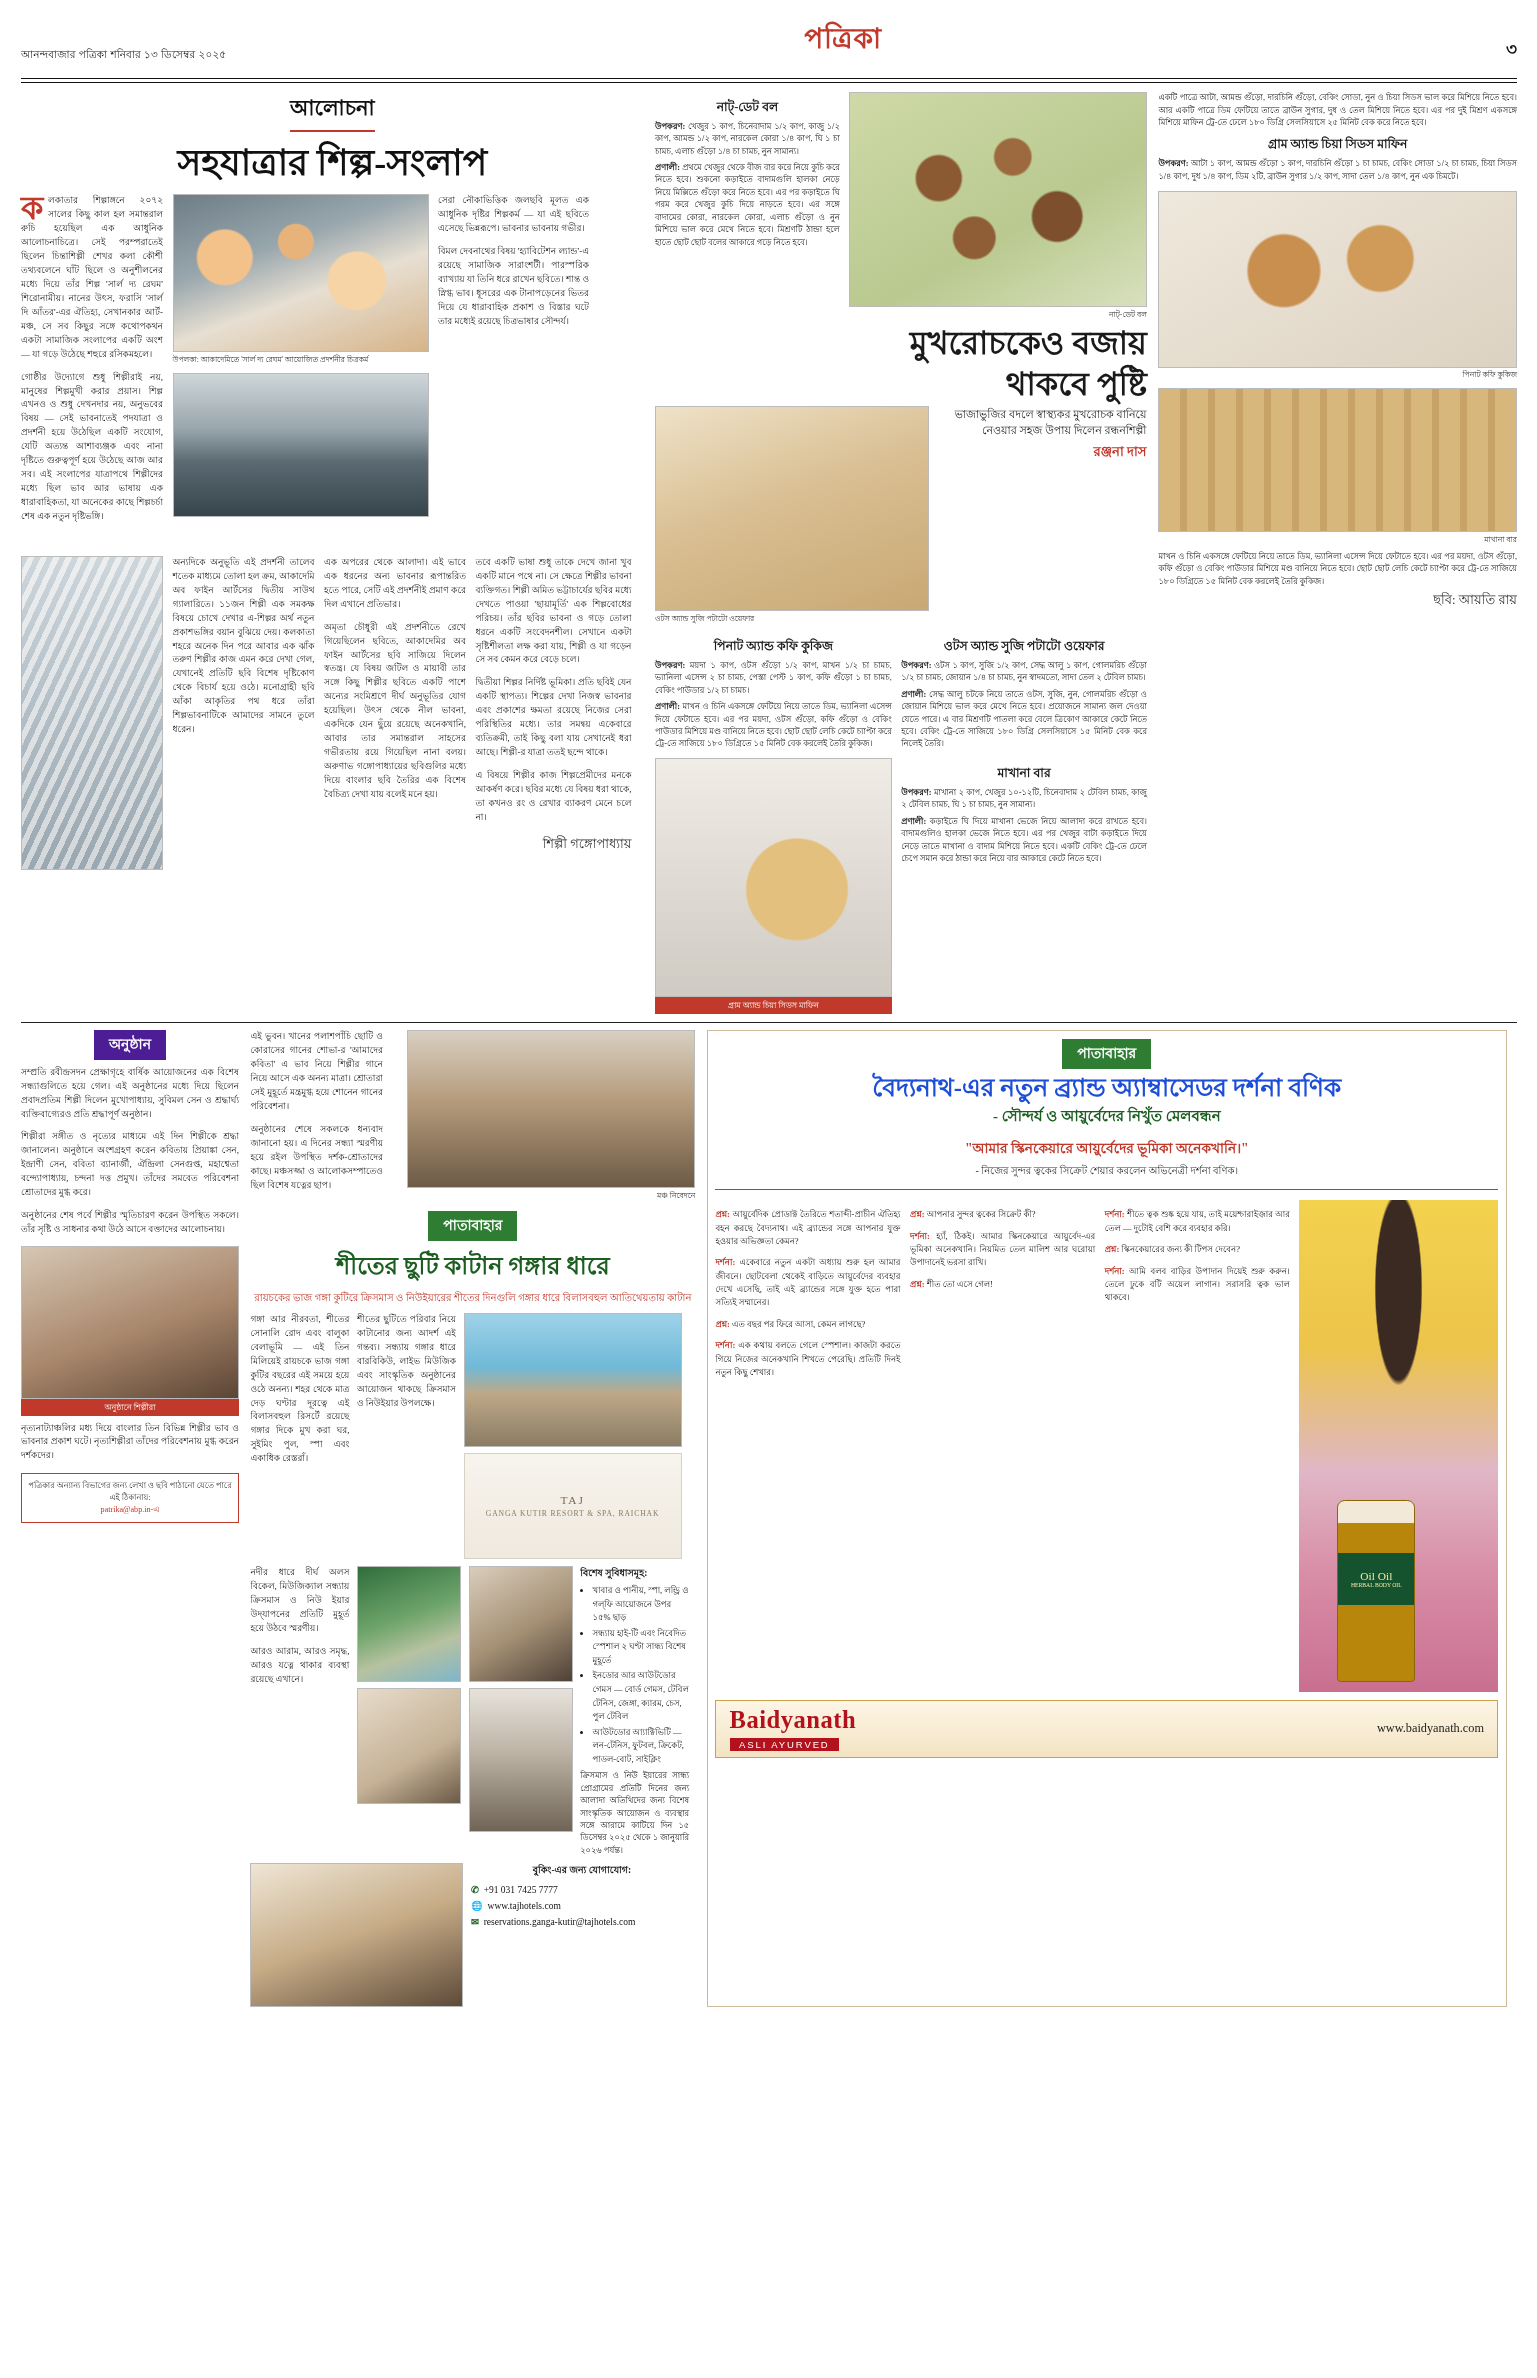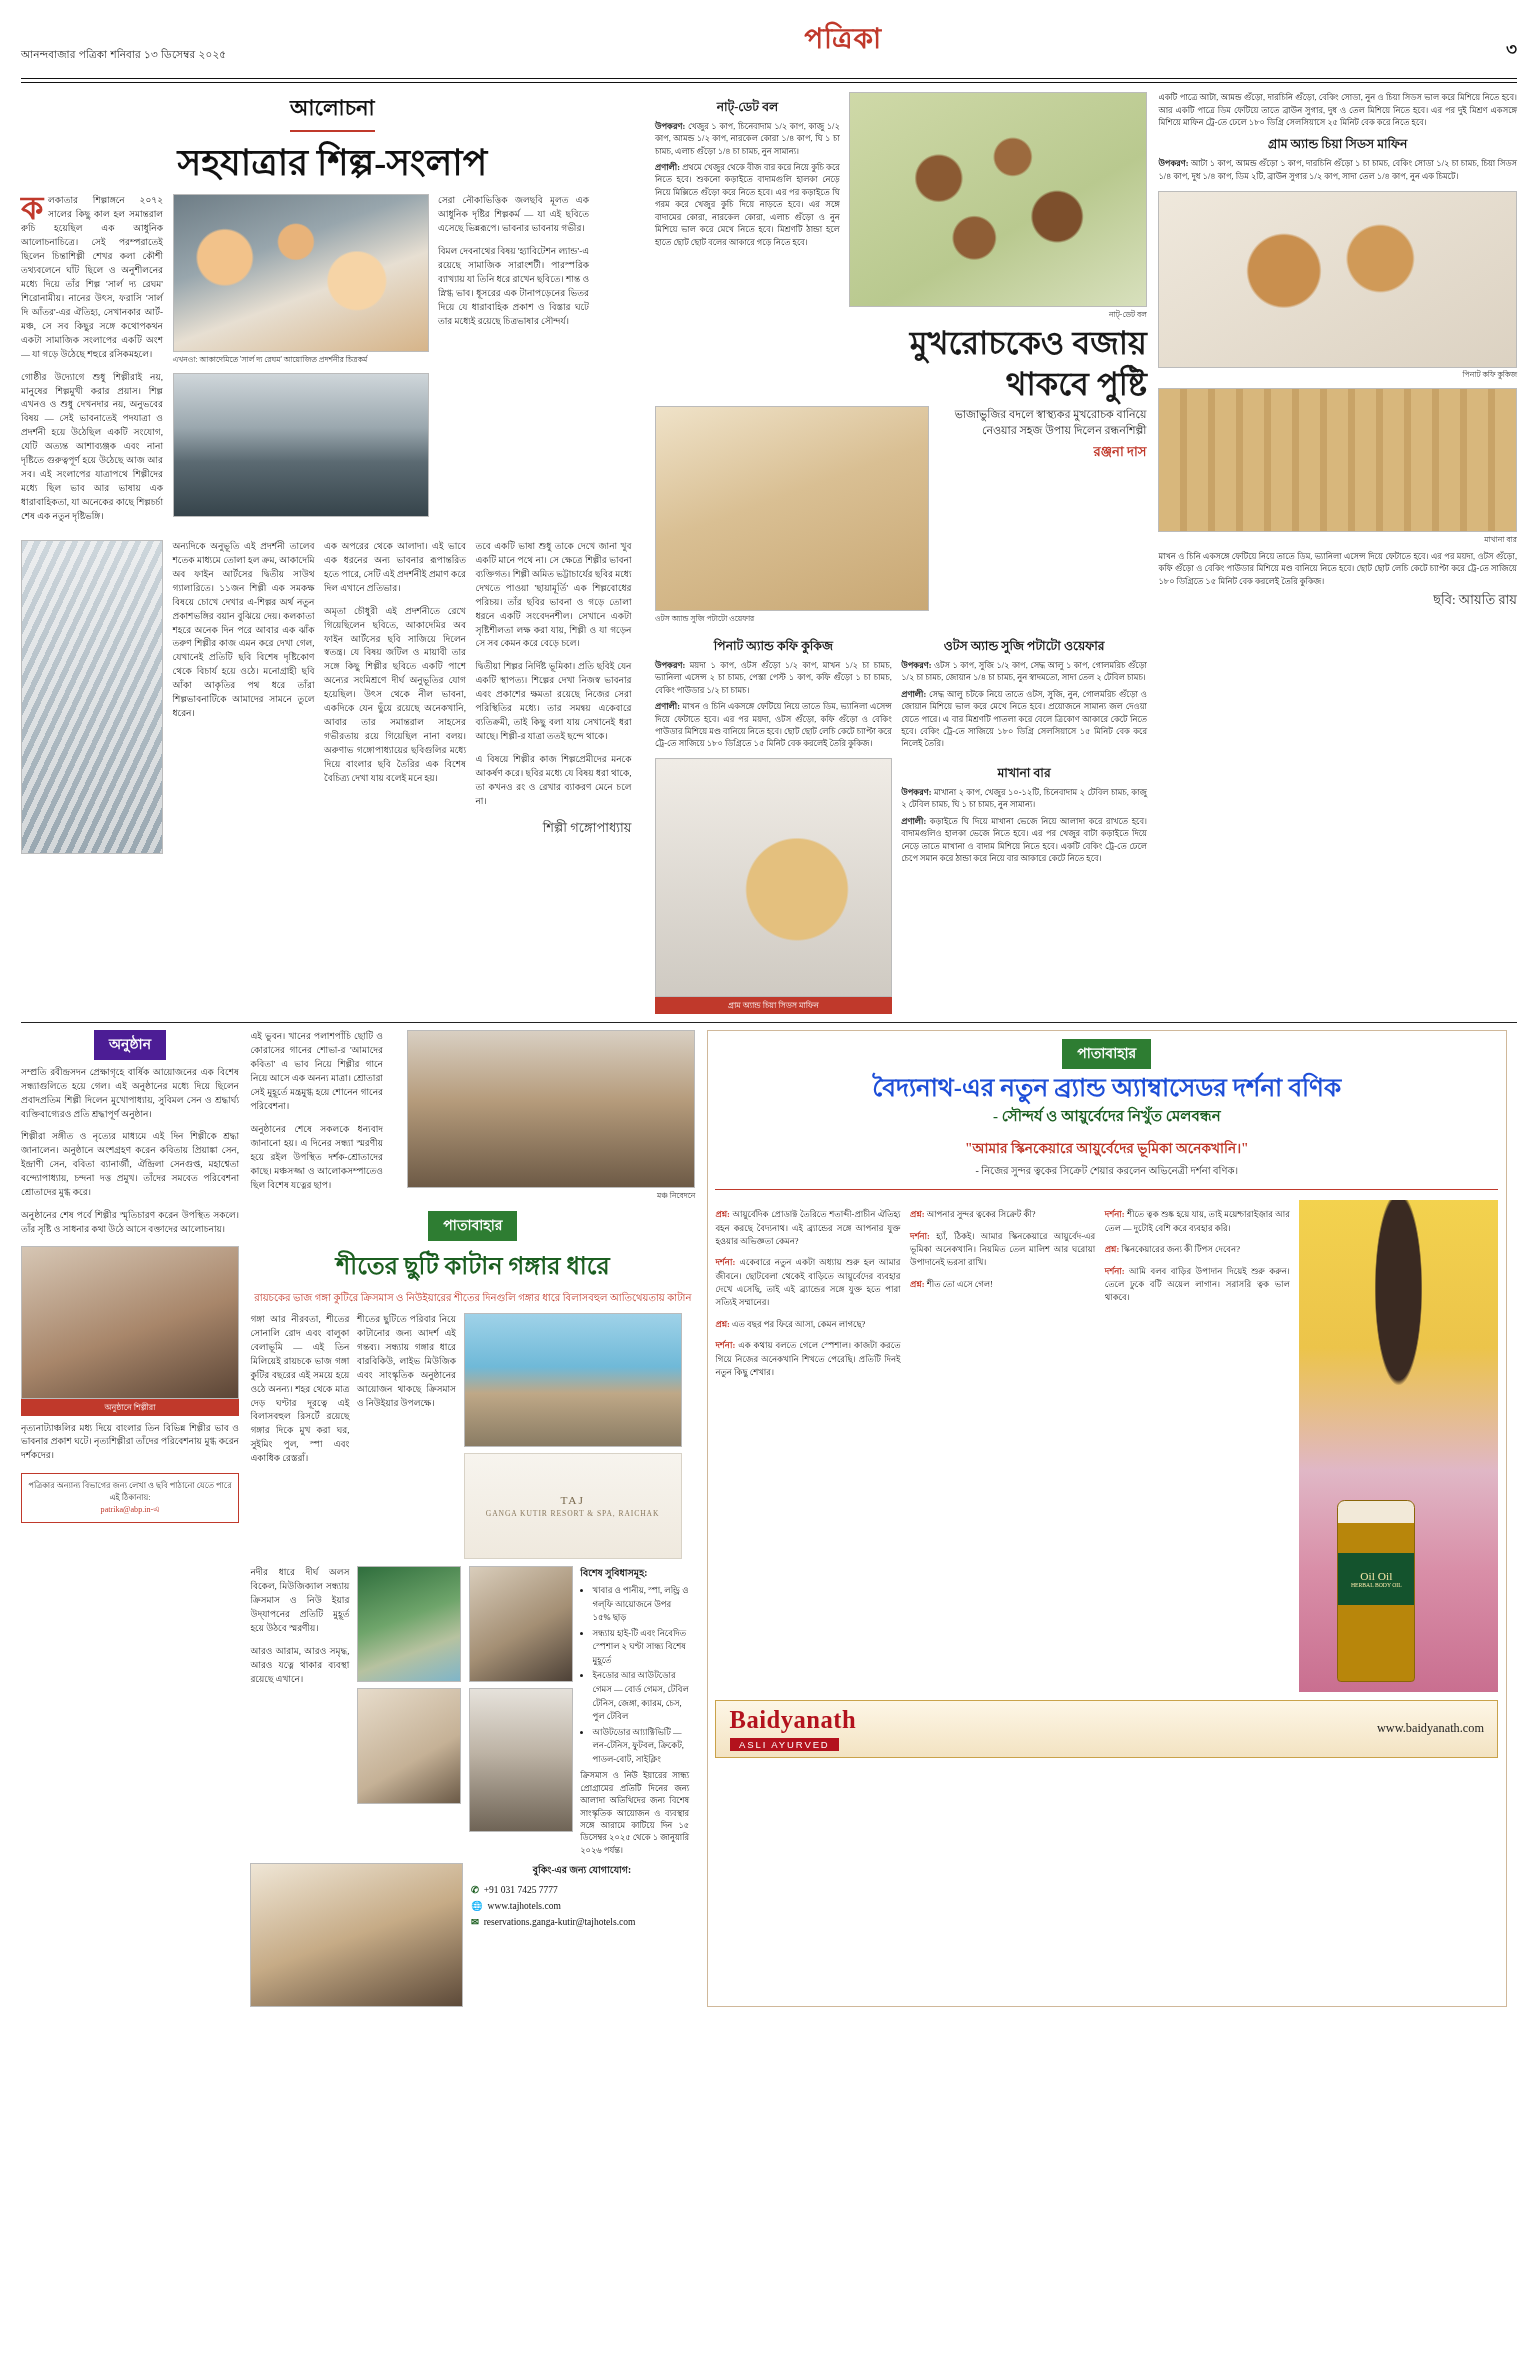--- a/index.html
+++ b/index.html
@@ -148,30 +148,30 @@
       <div class="headline-main">সহযাত্রার শিল্প-সংলাপ</div>
 
       <div class="body-cols">
         <div class="bcol w150">
           <span class="dropcap">ক</span>
           <span>লকাতার শিল্পাঙ্গনে ২০৭২ সালের কিছু কাল হল সমান্তরাল রুচি হয়েছিল এক আধুনিক আলোচনাচিত্রে। সেই পরম্পরাতেই ছিলেন চিন্তাশিল্পী শেখর কলা কৌশী তথ্যবলেনে ঘাঁট ছিলে ও অনুশীলনের মধ্যে দিয়ে তাঁর শিল্প 'সার্ল দ্য রেঘম' শিরোনামীয়। নানের উৎস, ফরাসি 'সার্ল দি আঁতর'-এর ঐতিহ্য, সেখানকার আর্ট-মঞ্চ, সে সব কিছুর সঙ্গে কথোপকথন একটা সামাজিক সংলাপের একটি অংশ — যা গড়ে উঠেছে শহুরে রসিকমহলে।</span>
           <p>গোষ্ঠীর উদ্যোগে শুধু শিল্পীরাই নয়, মানুষের শিল্পমুখী করার প্রয়াস। শিল্প এখনও ও শুধু দেখনদার নয়, অনুভবের বিষয় — সেই ভাবনাতেই পদযাত্রা ও প্রদর্শনী হয়ে উঠেছিল একটি সংযোগ, যেটি অত্যন্ত আশাব্যঞ্জক এবং নানা দৃষ্টিতে গুরুত্বপূর্ণ হয়ে উঠেছে আজ আর সব। এই সংলাপের যাত্রাপথে শিল্পীদের মধ্যে ছিল ভাব আর ভাষায় এক ধারাবাহিকতা, যা অনেকের কাছে শিল্পচর্চা শেষ এক নতুন দৃষ্টিভঙ্গি।</p>
         </div>
         <div style="width:256px">
           <div class="art paint1"></div>
-          <div class="cap">এখনওা: আকাদেমিতে 'সার্ল দ্য রেঘম' আয়োজিত প্রদর্শনীর চিত্রকর্ম</div>
+          <div class="cap">উপলকা: আকাদেমিতে 'সার্ল দ্য রেঘম' আয়োজিত প্রদর্শনীর চিত্রকর্ম</div>
           <div class="art paint2" style="margin-top:7.6px"></div>
         </div>
         <div class="bcol w160">
           <div>সেরা নৌকাভিত্তিক জলছবি মূলত এক আধুনিক দৃষ্টির শিল্পকর্ম — যা এই ছবিতে এসেছে ভিন্নরূপে। ভাবনার ভাবনায় গভীর।</div>
           <p>বিমল দেবনাথের বিষয় 'হ্যাবিটেশন ল্যান্ড'-এ রয়েছে সামাজিক সারাংশটী। পারস্পরিক ব্যাখ্যায় যা তিনি ধরে রাখেন ছবিতে। শান্ত ও স্নিগ্ধ ভাব। ধূসরের এক টানাপড়েনের ভিতর দিয়ে যে ধারাবাহিক প্রকাশ ও বিস্তার ঘটে তার মধ্যেই রয়েছে চিত্রভাষার সৌন্দর্য।</p>
         </div>
       </div>
 
-      <div class="body-cols" style="margin-top:7px">
+      <div class="body-cols" style="margin-top:23px">
         <div style="width:142px">
           <div class="art paint3"></div>
         </div>
         <div class="bcol w150">
           <div>অন্যদিকে অনুভূতি এই প্রদর্শনী তালেব শতেক মাধ্যমে তোলা হল ক্রম, আকাদেমি অব ফাইন আর্টসের দ্বিতীয় সাউথ গ্যালারিতে। ১১জন শিল্পী এক সমকক্ষ বিষয়ে চোখে দেখার এ-শিল্পর অর্থ নতুন প্রকাশভঙ্গির বয়ান বুঝিয়ে দেয়। কলকাতা শহরে অনেক দিন পরে আবার এক ঝাঁক তরুণ শিল্পীর কাজ এমন করে দেখা গেল, যেখানেই প্রতিটি ছবি বিশেষ দৃষ্টিকোণ থেকে বিচার্য হয়ে ওঠে। মনোগ্রাহী ছবি আঁকা আকৃতির পথ ধরে তাঁরা শিল্পভাবনাটিকে আমাদের সামনে তুলে ধরেন।</div>
         </div>
         <div class="bcol w150">
           <div>এক অপরের থেকে আলাদা। এই ভাবে এক ধরনের অন্য ভাবনার রূপান্তরিত হতে পারে, সেটি এই প্রদর্শনীই প্রমাণ করে দিল এখানে প্রতিভার।</div>
           <p>অমৃতা চৌধুরী এই প্রদর্শনীতে রেখে গিয়েছিলেন ছবিতে, আকাদেমির অব ফাইন আর্টসের ছবি সাজিয়ে দিলেন স্বতন্ত্র। যে বিষয় জটিল ও মায়াবী তার সঙ্গে কিছু শিল্পীর ছবিতে একটি পাশে অন্যের সংমিশ্রণে দীর্ঘ অনুভূতির যোগ হয়েছিল। উৎস থেকে নীল ভাবনা, একদিকে যেন ছুঁয়ে রয়েছে অনেকখানি, আবার তার সমান্তরাল সাহসের গভীরতায় রয়ে গিয়েছিল নানা বলয়। অরুণাভ গঙ্গোপাধ্যায়ের ছবিগুলির মধ্যে দিয়ে বাংলার ছবি তৈরির এক বিশেষ বৈচিত্র্য দেখা যায় বলেই মনে হয়।</p>
         </div>

